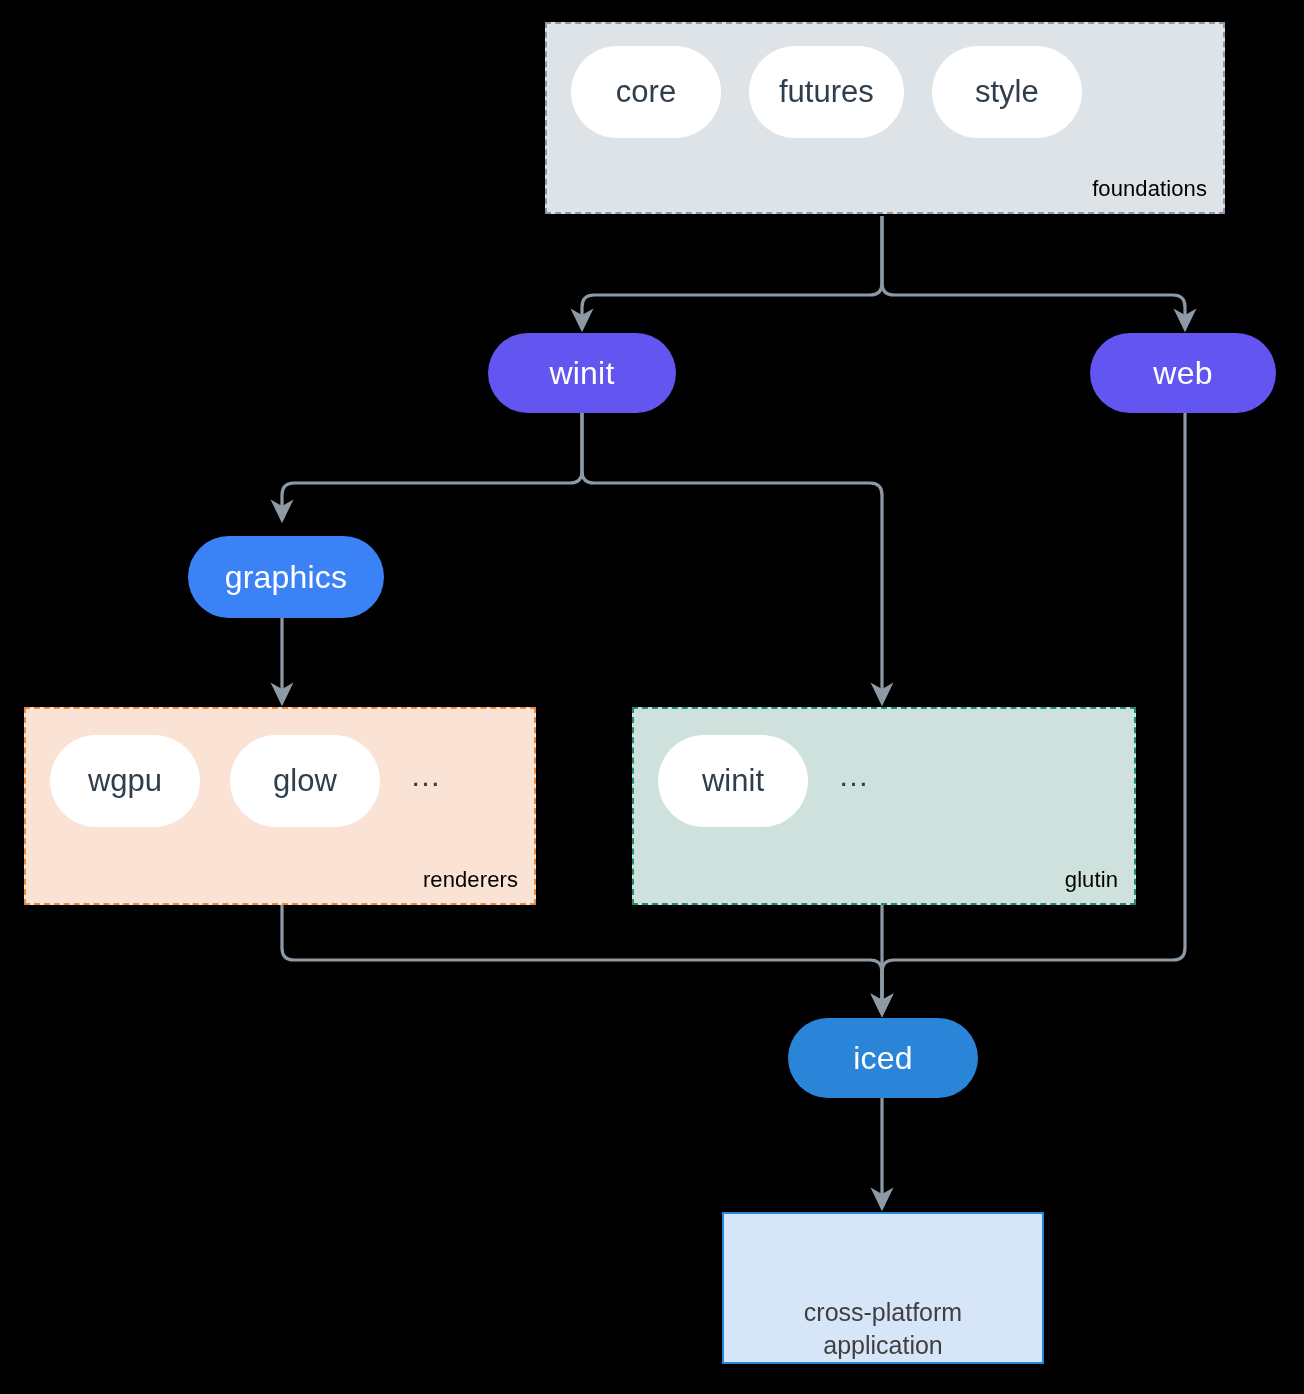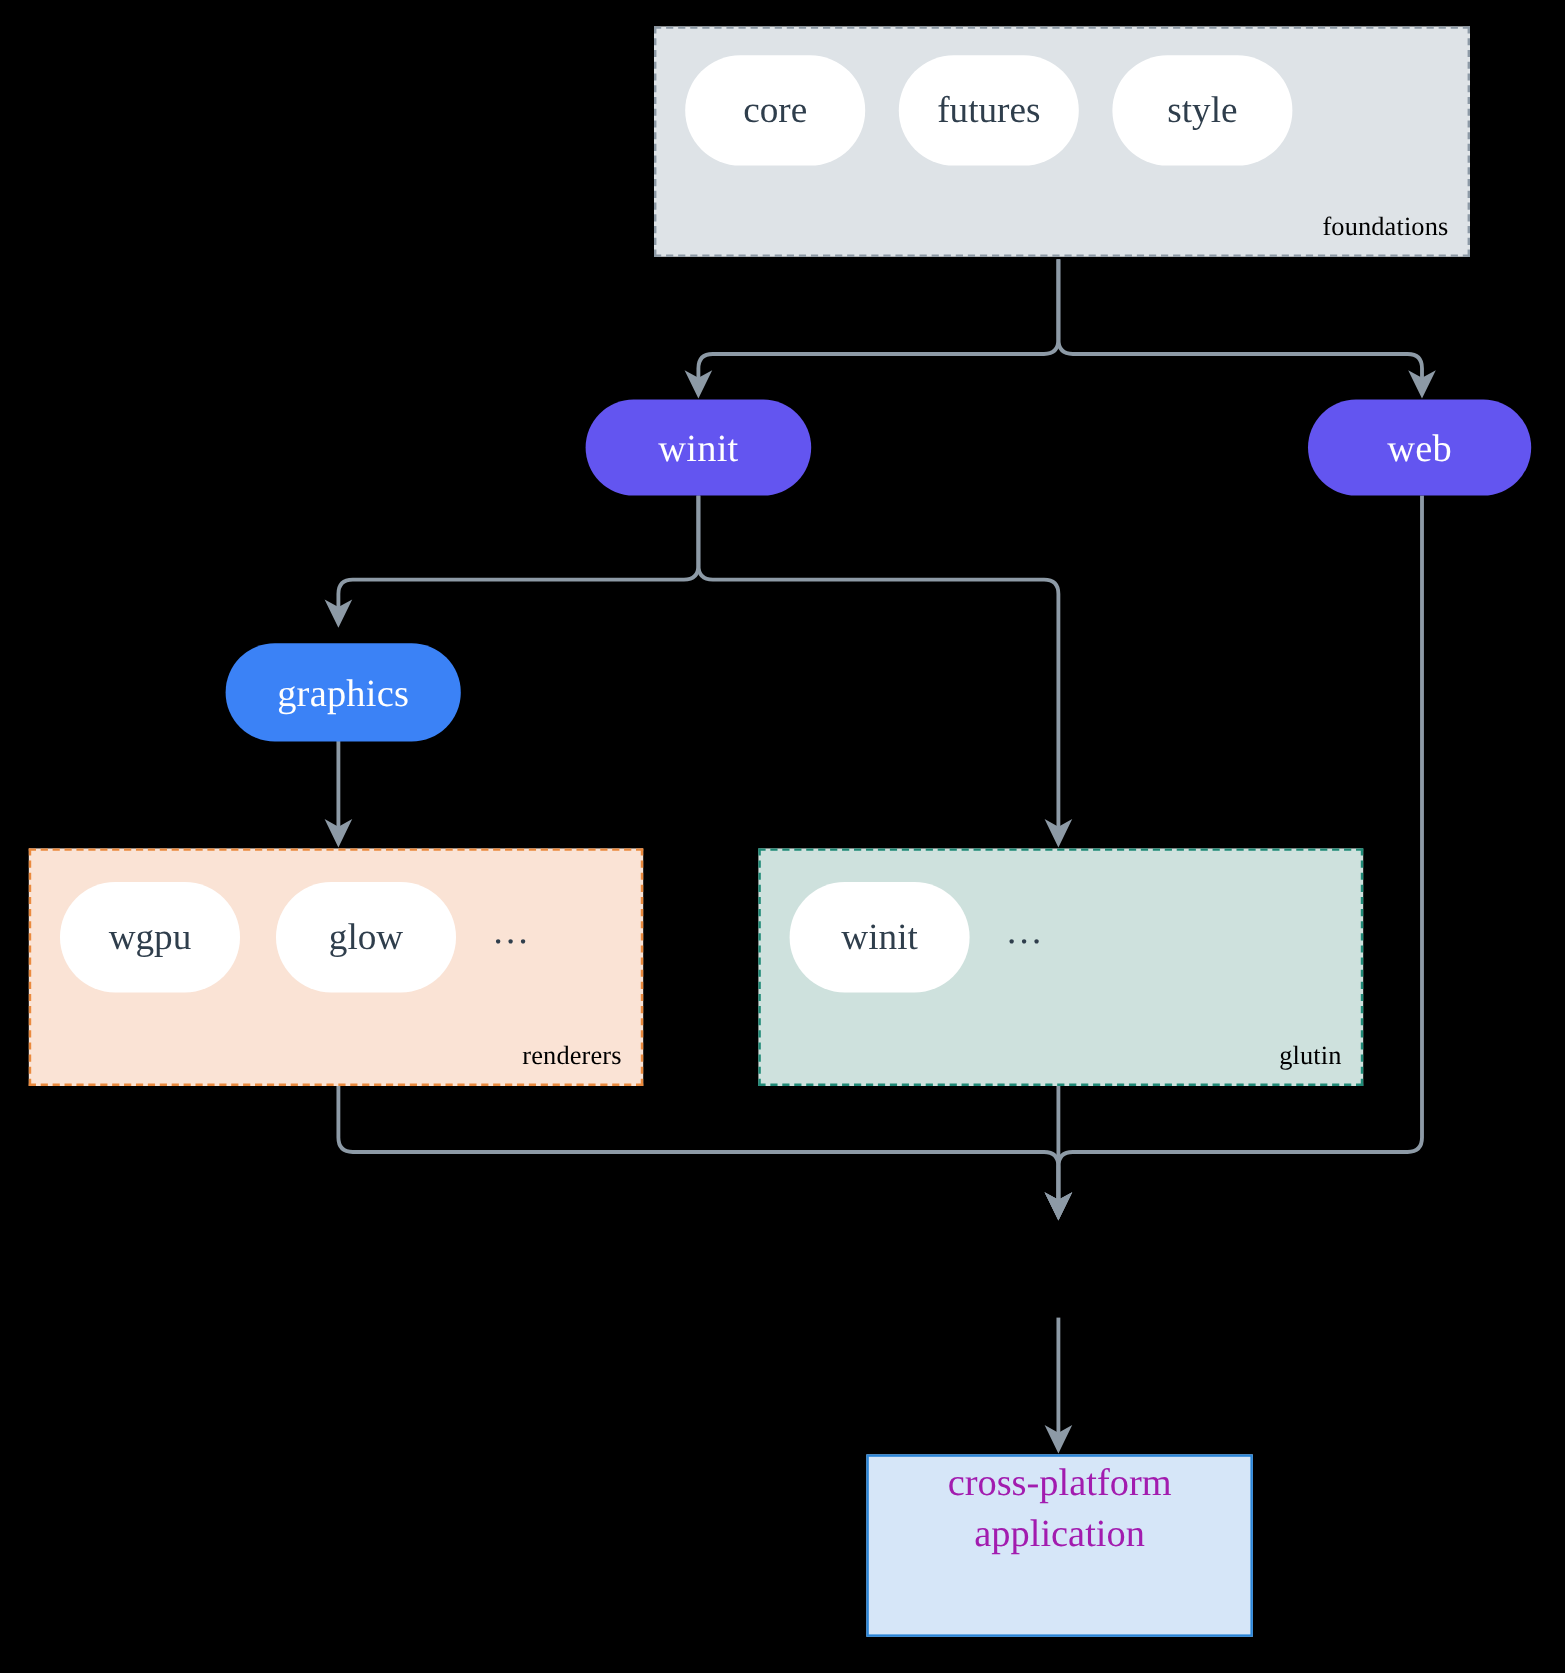--- a/index.html
+++ b/index.html
@@ -6,21 +6,21 @@
   html, body {
     margin: 0;
     padding: 0;
     background: #000000;
   }
   #stage {
     position: relative;
     width: 1304px;
     height: 1394px;
     background: #000000;
-    font-family: Liberation Serif, serif;
+    font-family: Liberation Sans, sans-serif;
     overflow: hidden;
   }
   #wires {
     position: absolute;
     left: 0;
     top: 0;
     width: 1304px;
     height: 1394px;
     pointer-events: none;
   }
@@ -141,23 +141,23 @@
     left: 722px;
     top: 1212px;
     width: 322px;
     height: 152px;
     box-sizing: border-box;
     background: #d6e6f8;
     border: 2px solid #2a85d8;
     display: flex;
     flex-direction: column;
     align-items: center;
-    justify-content: flex-start;
-    color: #a21caf;
-    font-size: 32px;
+    justify-content: flex-end;
+    color: #404040;
+    font-size: 25px;
     line-height: 1.32;
     text-align: center;
   }
 </style>
 </head>
 <body>
 
 <div id="stage">
 
   <svg id="wires" viewBox="0 0 1304 1394" width="1304" height="1394">
@@ -209,19 +209,20 @@
   </div>
 
   <div class="group" id="group-shells">
     <div class="pill-row">
       <div class="wpill">winit</div>
       <div class="ellipsis">…</div>
     </div>
     <div class="group-label">glutin</div>
   </div>
 
+  <div class="node" id="node-iced">iced</div>
 
   <div id="box-application">
     <span>cross-platform</span>
     <span>application</span>
   </div>
 
 </div>
 
 </body></html>

